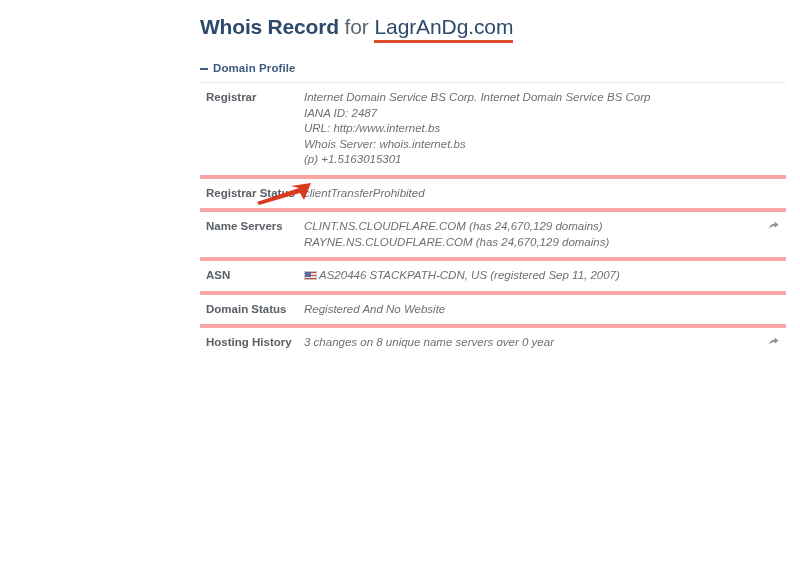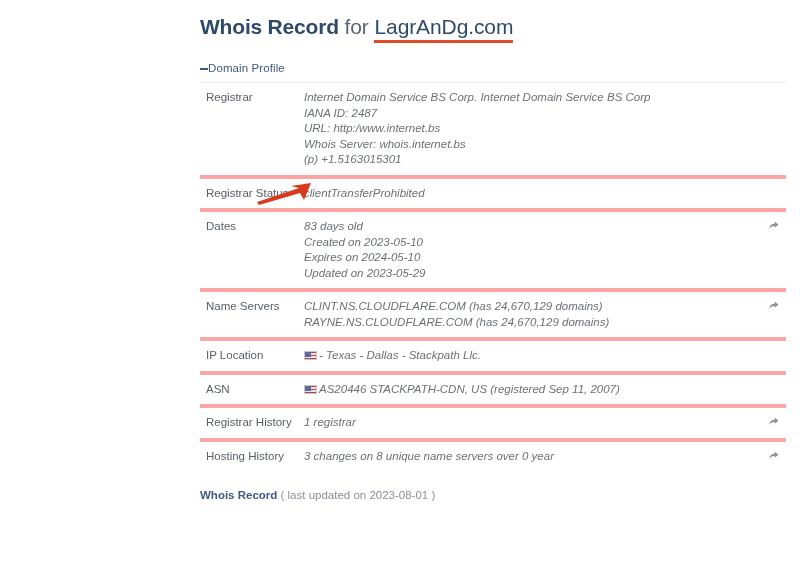--- a/index.html
+++ b/index.html
@@ -52,24 +52,25 @@
     left: 0; right: 0;
     bottom: -5px;
     height: 3px;
     background: #e04a26;
   }
 
   
   .section-head {
     margin-top: 21px;
     font-size: 11.5px;
-    font-weight: normal;
+    font-weight: bold;
     color: #3d5a80;
     display: flex;
     align-items: center;
+    gap: 5px;
     letter-spacing: 0.1px;
   }
   .minus-toggle {
     display: inline-block;
     width: 8px; height: 2px;
     background: #3d5a80;
     margin-top: 1px;
   }
 
   
@@ -82,21 +83,21 @@
   .profile tr:first-child { border-top: 1px solid #e7e9ec; }
   .profile td {
     vertical-align: top;
     padding: 7px 0 7px 0;
     font-size: 11.5px;
     line-height: 15.5px;
     color: #6b7075;
   }
   .profile td.lbl {
     width: 104px;
-    font-weight: normal;
+    font-weight: bold;
     color: #5a6066;
     padding-left: 6px;
   }
   .profile td.val { padding-right: 6px; font-style: italic; }
   .profile td.act {
     width: 28px;
     text-align: right;
     padding-right: 6px;
   }
   .val-line { white-space: nowrap; }
@@ -179,77 +180,55 @@
             <td class="act"></td>
           </tr>
           <tr>
             <td class="lbl">Registrar Status</td>
             <td class="val">
               <div class="val-line"><span>clientTransferProhibited</span></div>
             </td>
             <td class="act"></td>
           </tr>
           <tr>
-            <td class="lbl">Dates</td>
-            <td class="val">
-              <div class="val-line"><span>83 days old</span></div>
-              <div class="val-line"><span>Created on 2023-05-10</span></div>
-              <div class="val-line"><span>Expires on 2024-05-10</span></div>
-              <div class="val-line"><span>Updated on 2023-05-29</span></div>
+            <td class="lbl">Name Servers</td>
+            <td class="val">
+              <div class="val-line"><span>CLINT.NS.CLOUDFLARE.COM (has 24,670,129 domains)</span></div>
+              <div class="val-line"><span>RAYNE.NS.CLOUDFLARE.COM (has 24,670,129 domains)</span></div>
             </td>
             <td class="act"><span class="share-icon"><svg viewBox="0 0 16 16" width="13" height="13" xmlns="http://www.w3.org/2000/svg">
                   <path d="M9.6 3.2 V5.4 C5.4 5.7 3.0 8.3 2.4 12.4 C3.9 9.8 6.3 8.6 9.6 8.6 V10.9 L14.0 7.05 Z" fill="#8d9298"></path>
                 </svg></span></td>
           </tr>
           <tr>
-            <td class="lbl">Name Servers</td>
-            <td class="val">
-              <div class="val-line"><span>CLINT.NS.CLOUDFLARE.COM (has 24,670,129 domains)</span></div>
-              <div class="val-line"><span>RAYNE.NS.CLOUDFLARE.COM (has 24,670,129 domains)</span></div>
+            <td class="lbl">ASN</td>
+            <td class="val">
+              <div class="val-line"><span class="flag"></span><span>AS20446 STACKPATH-CDN, US (registered Sep 11, 2007)</span></div>
+            </td>
+            <td class="act"></td>
+          </tr>
+          <tr>
+            <td class="lbl">Domain Status</td>
+            <td class="val">
+              <div class="val-line"><span>Registered And No Website</span></div>
+            </td>
+            <td class="act"></td>
+          </tr>
+          <tr>
+            <td class="lbl">Hosting History</td>
+            <td class="val">
+              <div class="val-line"><span>3 changes on 8 unique name servers over 0 year</span></div>
             </td>
             <td class="act"><span class="share-icon"><svg viewBox="0 0 16 16" width="13" height="13" xmlns="http://www.w3.org/2000/svg">
                   <path d="M9.6 3.2 V5.4 C5.4 5.7 3.0 8.3 2.4 12.4 C3.9 9.8 6.3 8.6 9.6 8.6 V10.9 L14.0 7.05 Z" fill="#8d9298"></path>
                 </svg></span></td>
           </tr>
-          <tr>
-            <td class="lbl">IP Location</td>
-            <td class="val">
-              <div class="val-line"><span class="flag"></span><span>- Texas - Dallas - Stackpath Llc.</span></div>
-            </td>
-            <td class="act"></td>
-          </tr>
-          <tr>
-            <td class="lbl">ASN</td>
-            <td class="val">
-              <div class="val-line"><span class="flag"></span><span>AS20446 STACKPATH-CDN, US (registered Sep 11, 2007)</span></div>
-            </td>
-            <td class="act"></td>
-          </tr>
-          <tr>
-            <td class="lbl">Registrar History</td>
-            <td class="val">
-              <div class="val-line"><span>1 registrar</span></div>
-            </td>
-            <td class="act"><span class="share-icon"><svg viewBox="0 0 16 16" width="13" height="13" xmlns="http://www.w3.org/2000/svg">
-                  <path d="M9.6 3.2 V5.4 C5.4 5.7 3.0 8.3 2.4 12.4 C3.9 9.8 6.3 8.6 9.6 8.6 V10.9 L14.0 7.05 Z" fill="#8d9298"></path>
-                </svg></span></td>
-          </tr>
-          <tr>
-            <td class="lbl">Hosting History</td>
-            <td class="val">
-              <div class="val-line"><span>3 changes on 8 unique name servers over 0 year</span></div>
-            </td>
-            <td class="act"><span class="share-icon"><svg viewBox="0 0 16 16" width="13" height="13" xmlns="http://www.w3.org/2000/svg">
-                  <path d="M9.6 3.2 V5.4 C5.4 5.7 3.0 8.3 2.4 12.4 C3.9 9.8 6.3 8.6 9.6 8.6 V10.9 L14.0 7.05 Z" fill="#8d9298"></path>
-                </svg></span></td>
-          </tr>
         </tbody>
     </table>
 
-    <div class="whois-head"><span class="wh-strong">Whois Record</span> <span>( last updated on 2023-08-01 )</span></div>
 
   </div>
 
   <div class="annot-arrow">
     <svg width="62" height="26" viewBox="0 0 62 26" xmlns="http://www.w3.org/2000/svg">
       <path d="M2 20 L44 6 L36 4 L56 1 L49 18 L45 11 L4 23 Z" fill="#d93a1e"></path>
     </svg>
   </div>
 </div>
 

